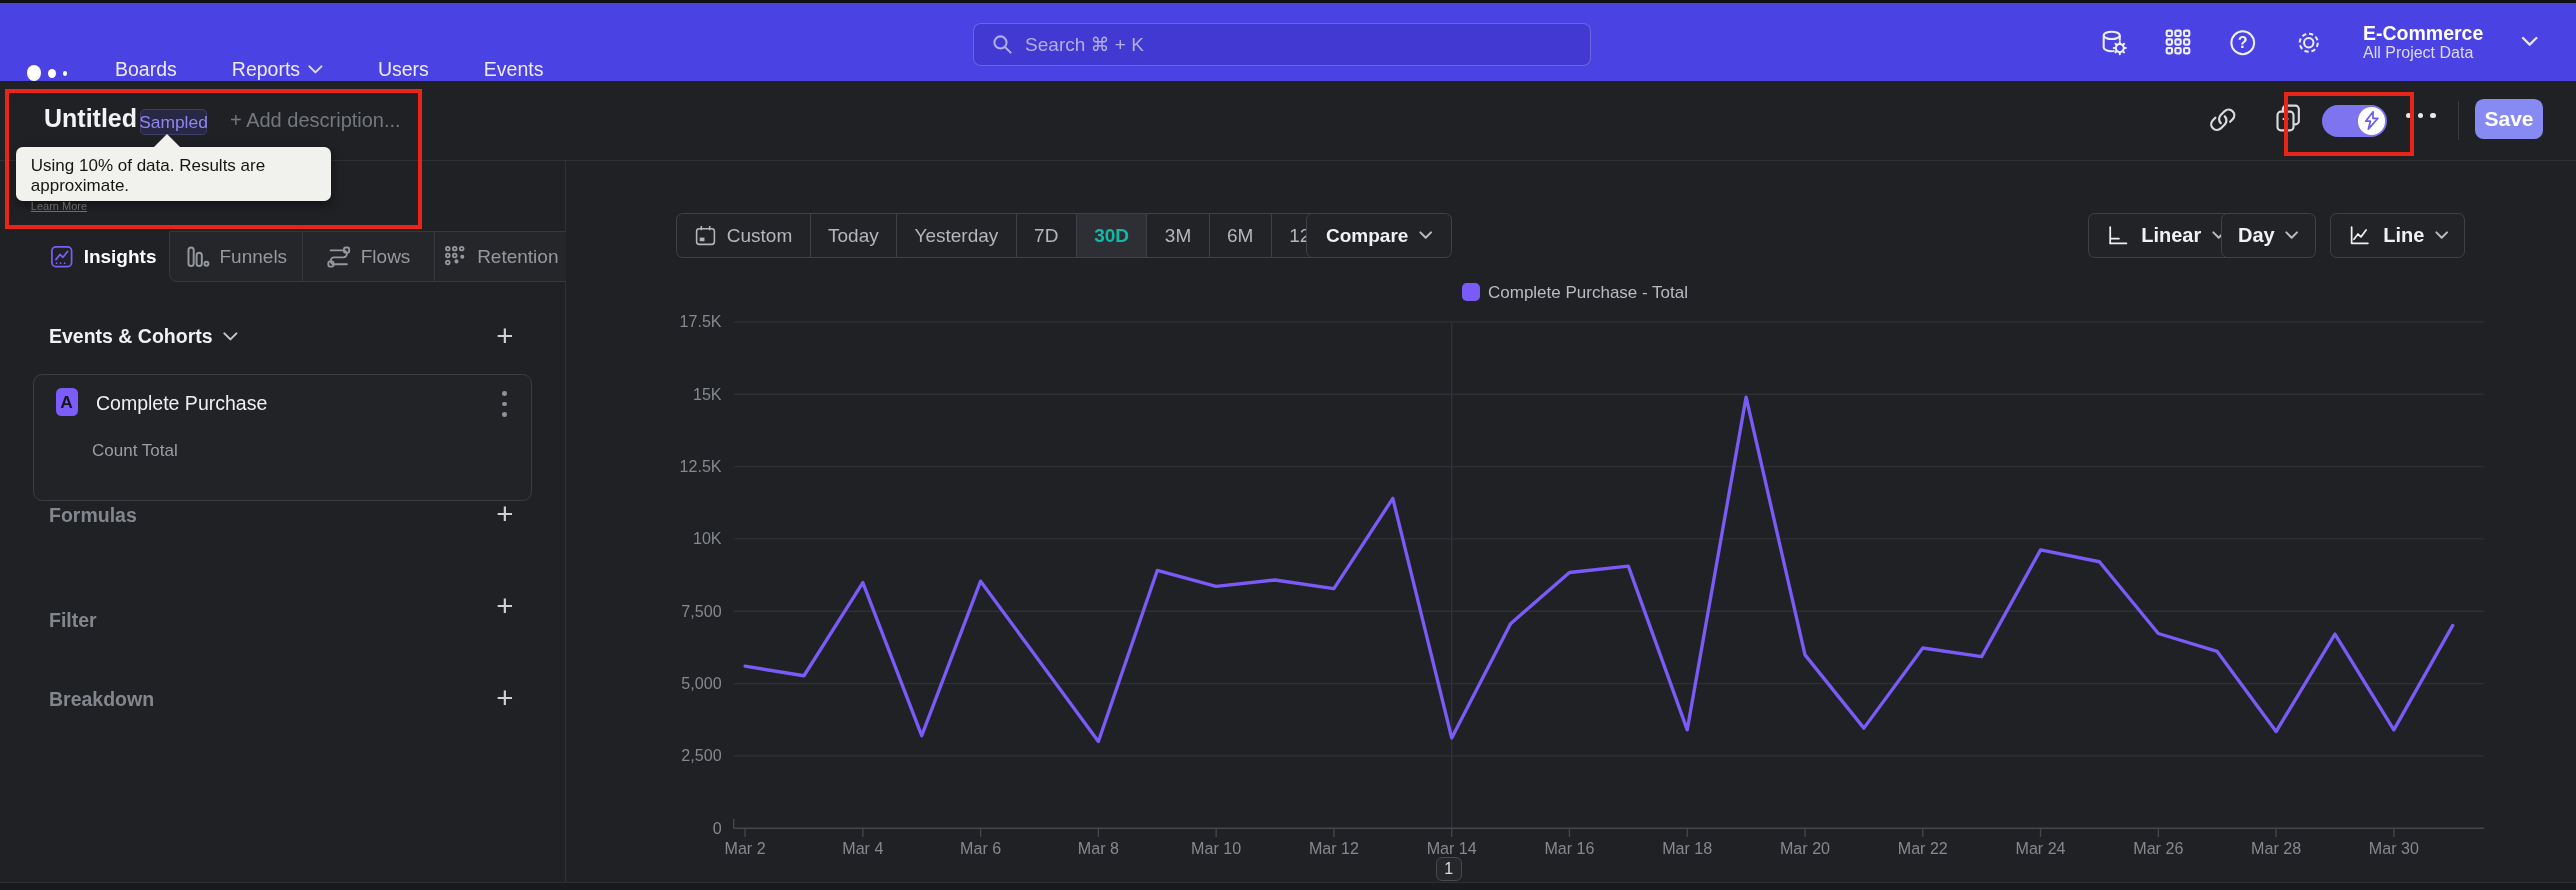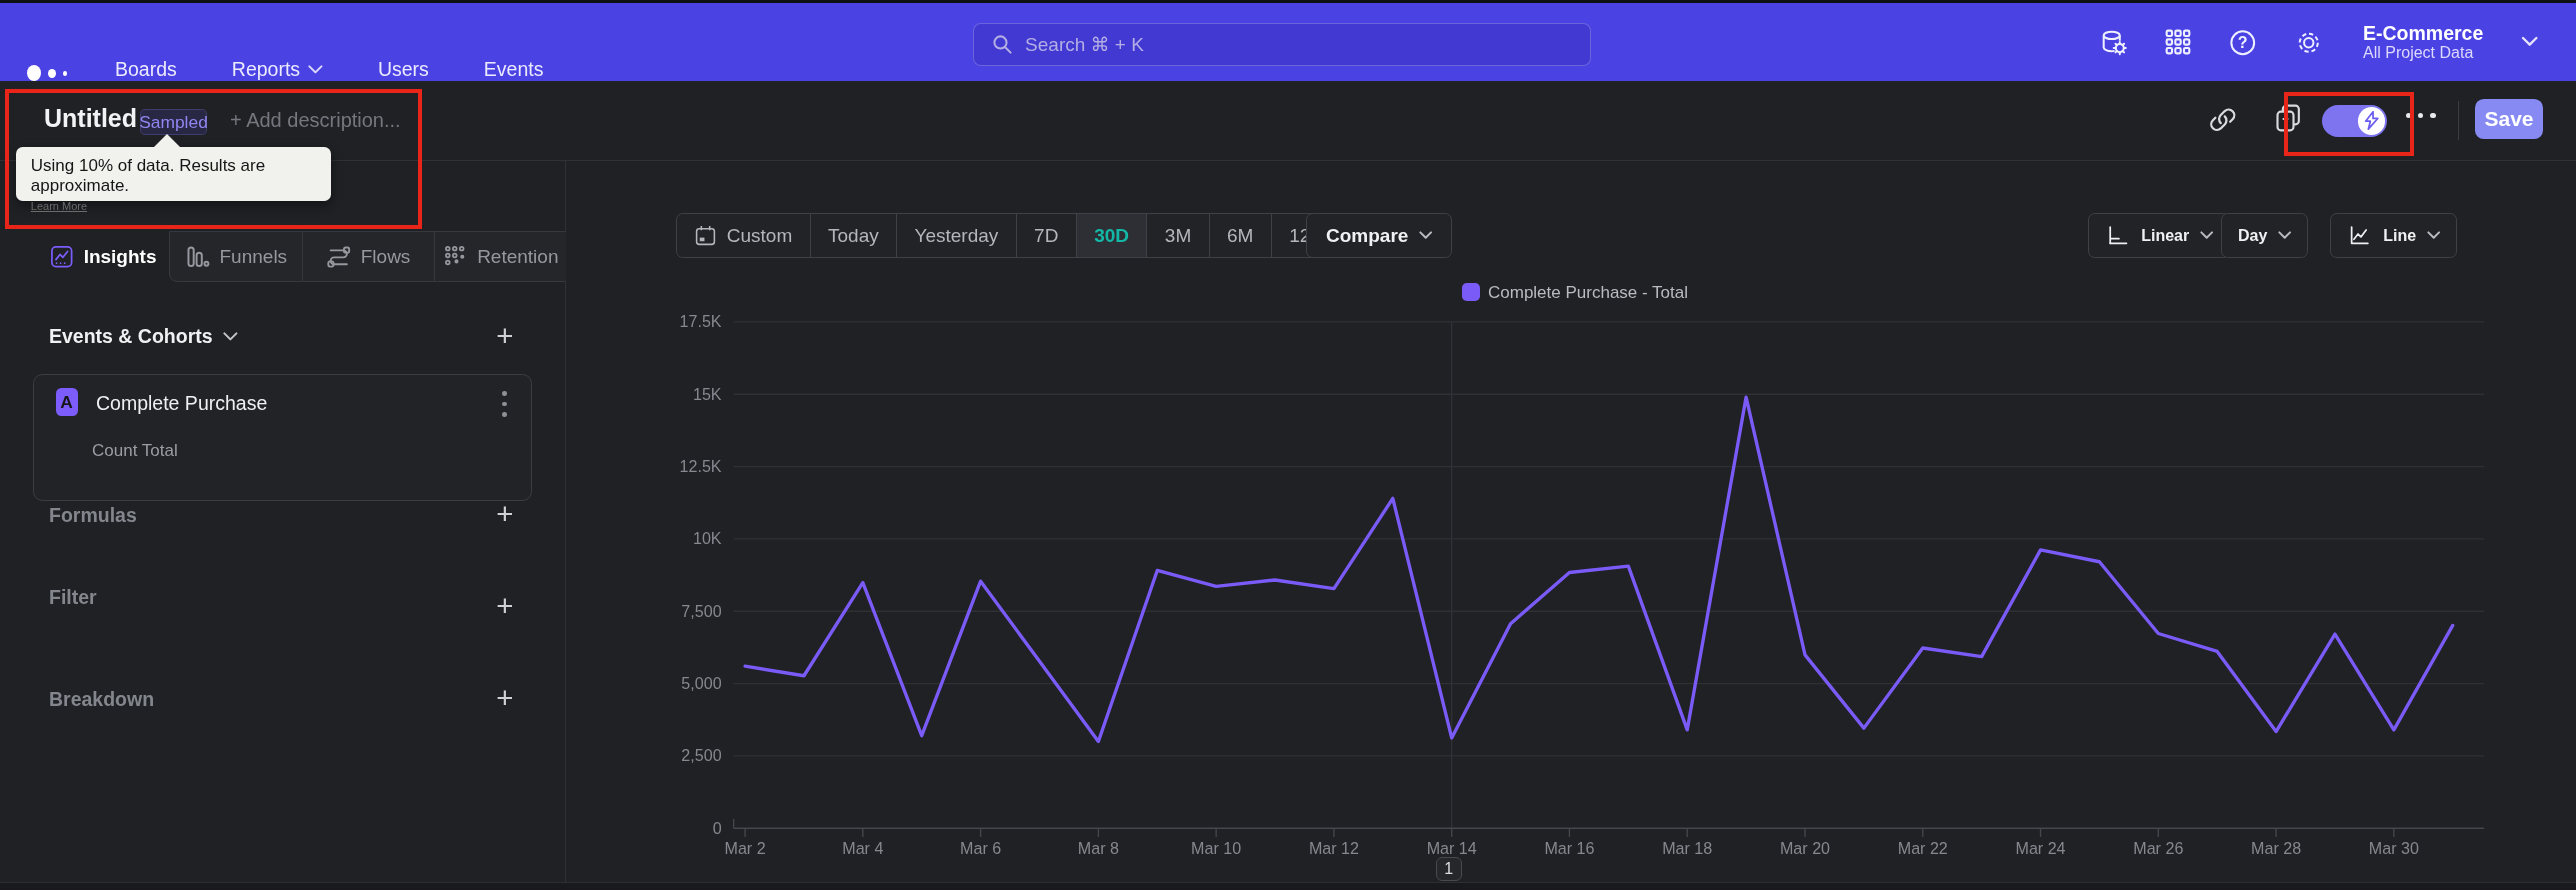--- a/index.html
+++ b/index.html
@@ -69,36 +69,36 @@
                 border:1.3px solid #3b3d42; border-radius:9.4px; background:#212327; }
   #event-letter { position:absolute; left:21.5px; top:13.4px; width:22px; height:28px; background:#7c5cfa;
                   border-radius:5.4px; color:#16171a; font-size:17.4px; font-weight:bold;
                   display:flex; align-items:center; justify-content:center; }
   #event-name { position:absolute; left:62px; top:17.4px; color:#eef0f2; font-size:19.5px; }
   #event-metric { position:absolute; left:58px; top:66px; color:#9a9da3; font-size:17px; }
   #event-kebab { position:absolute; right:24px; top:16px; display:flex; flex-direction:column; gap:6px; cursor:pointer; }
   #event-kebab i { width:4.7px; height:4.7px; border-radius:50%; background:#8d9095; }
   .side-section-label { position:absolute; left:49px; color:#83868c; font-size:19.5px; font-weight:bold; }
   #lbl-formulas { top:343px; } #plus-formulas { top:339px; }
-  #lbl-filter { top:425px; }   #plus-filter { top:431px; }
+  #lbl-filter { top:448px; }   #plus-filter { top:431px; }
   #lbl-breakdown { top:527px; } #plus-breakdown { top:523px; }
 
   
   #range-group { position:absolute; left:676px; top:213px; height:45px; display:flex; align-items:stretch;
                  border:1.3px solid #3f4146; border-radius:6.7px; overflow:hidden; background:#212327; }
   .range { display:flex; align-items:center; justify-content:center; gap:9.4px; padding:0 17.4px;
            color:#b4b6bb; font-size:19px; border-right:1.3px solid #3f4146; cursor:pointer; white-space:nowrap; }
   .range:last-child { border-right:none; }
   .range.active { background:#2d2f34; color:#14b8a6; font-weight:bold; }
   #compare-btn { position:absolute; left:1306px; top:213px; height:45px; padding:0 19px;
                  border:1.3px solid #3f4146; border-radius:6.7px; display:flex; align-items:center; gap:10.7px;
                  color:#f0f1f3; font-size:19px; font-weight:bold; background:#212327; cursor:pointer; }
   .chart-ctl { position:absolute; top:213px; height:45px; border:1.3px solid #3f4146; border-radius:6.7px;
                display:flex; align-items:center; gap:10.7px; padding:0 16px; background:#212327;
-               color:#f0f1f3; font-size:16px; font-weight:bold; cursor:pointer; }
+               color:#f0f1f3; font-size:20px; font-weight:bold; cursor:pointer; }
   #ctl-linear { left:2088px; } #ctl-day { left:2221px; } #ctl-line { left:2330px; }
   .chev { color:#b9bbc0; display:flex; }
 
   
   #legend { position:absolute; left:1462px; top:283px; display:flex; align-items:flex-start; gap:8px; }
   #legend .swatch { width:18px; height:18px; border-radius:4.7px; background:#7b5bf7; }
   #legend span { color:#b9bbc0; font-size:17px; }
   #chart-svg { position:absolute; left:566px; top:295px; }
   #pagination { position:absolute; left:1436px; top:857px; width:25.5px; height:24px; background:#26272b;
                 border:1.3px solid #47494e; border-radius:6px; color:#dcdde0; font-size:16px;

